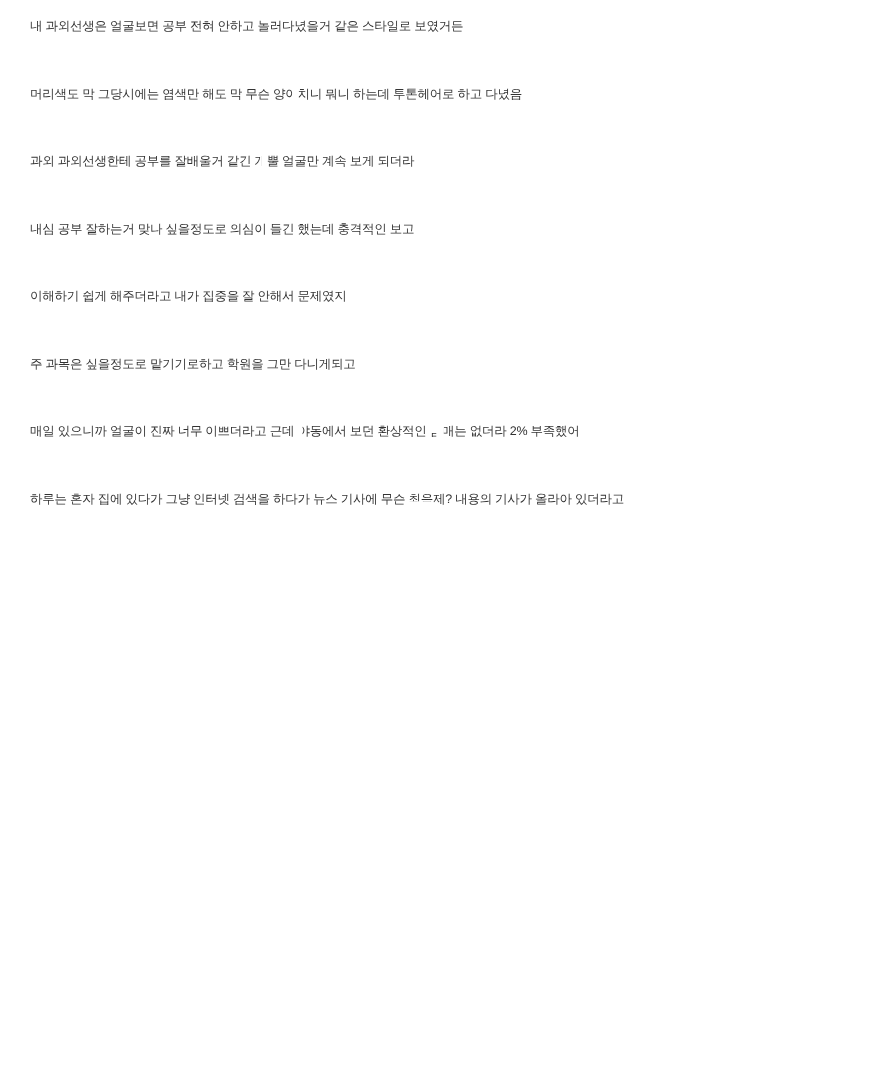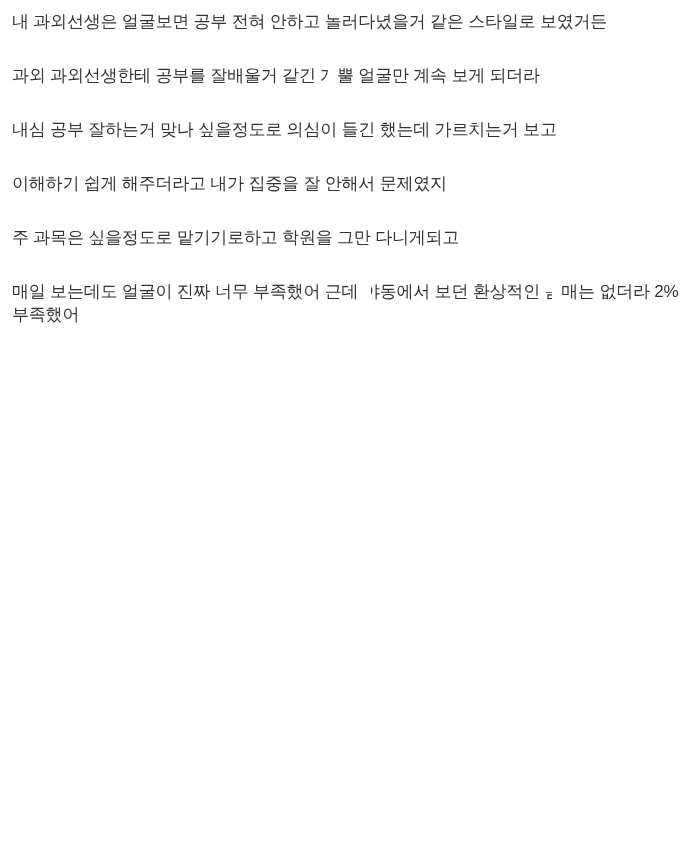--- a/index.html
+++ b/index.html
@@ -10,22 +10,22 @@
   body {
     width: 700px;
     height: 858px;
     overflow: hidden;
     box-sizing: border-box;
     padding: 10px 12px 0 12px;
     font-family: "Liberation Sans", "DejaVu Sans", sans-serif;
     color: #333333;
   }
   .post-body p {
-    margin: 0 0 31px 0;
-    font-size: 17px;
+    margin: 0 0 31px 12px;
+    font-size: 10px;
     line-height: 23px;
     letter-spacing: -0.2px;
     word-break: keep-all;
   }
   .post-body p:last-child { margin-bottom: 0; }
 
   
   .cens {
     position: relative;
     display: inline-block;
@@ -49,18 +49,20 @@
   .cut-frag::after  { top: -2px; bottom: -2px; right: -1px; width: 62%; }
   
   .cut-fragt::before { left: -1px; right: -1px; bottom: -2px; height: 58%; }
   .cut-fragt::after  { top: -2px; bottom: -2px; right: -1px; width: 60%; }
 </style>
 </head>
 <body>
 
 <div class="post-body">
     <p><span>내 과외선생은 얼굴보면 공부 전혀 안하고 놀러다녔을거 같은 스타일로 보였거든</span></p>
+    <p><span>머리색도 막 그당시에는 염색만 해도 막 무슨 양</span><span class="cens cut-r">아</span><span>치니 뭐니 하는데 투톤헤어로 하고 다녔음</span></p>
     <p><span>과외 과외선생한테 공부를 잘배울거 같긴 </span><span class="cens cut-r">개</span><span>뿔 얼굴만 계속 보게 되더라</span></p>
-    <p><span>내심 공부 잘하는거 맞나 싶을정도로 의심이 들긴 했는데 가르치는거 보고</span></p>
+    <p><span>내심 공부 잘하는거 맞나 싶을정도로 의심이 들긴 했는데 충격적인 보고</span></p>
     <p><span>이해하기 쉽게 해주더라고 내가 집중을 잘 안해서 문제였지</span></p>
     <p><span>주 과목은 싶을정도로 맡기기로하고 학원을 그만 다니게되고</span></p>
-    <p><span>매일 보는데도 얼굴이 진짜 너무 부족했어 근데 </span><span class="cens cut-l">야</span><span>동에서 보던 환상적인 </span><span class="cens cut-frag">몸</span><span>매는 없더라 2% 부족했어</span></p>
+    <p><span>매일 있으니까 얼굴이 진짜 너무 이쁘더라고 근데 </span><span class="cens cut-l">야</span><span>동에서 보던 환상적인 </span><span class="cens cut-frag">몸</span><span>매는 없더라 2% 부족했어</span></p>
+    <p><span>하루는 혼자 집에 있다가 그냥 인터넷 검색을 하다가 뉴스 기사에 무슨 </span><span class="cens cut-b">최음</span><span>제? 내용의 기사가 올라아 있더라고</span></p>
   </div>
 
 </body></html>

